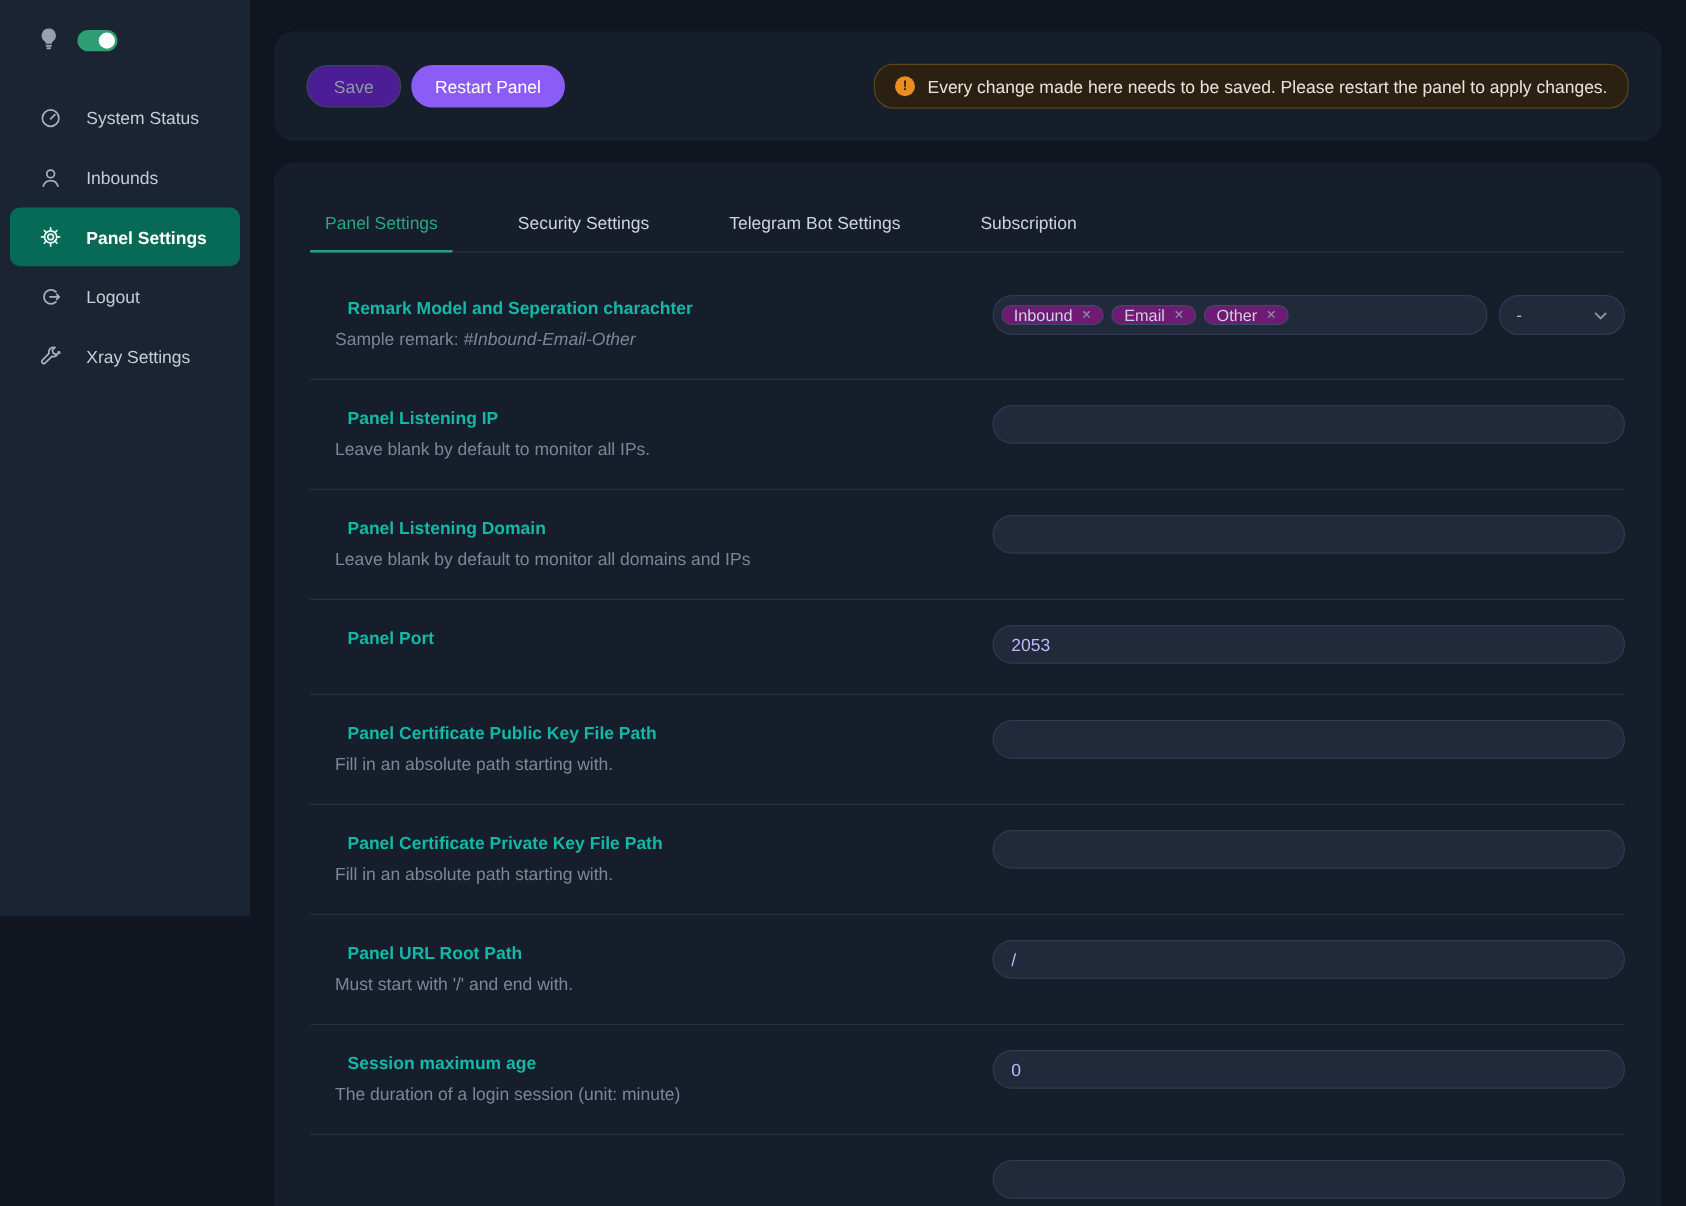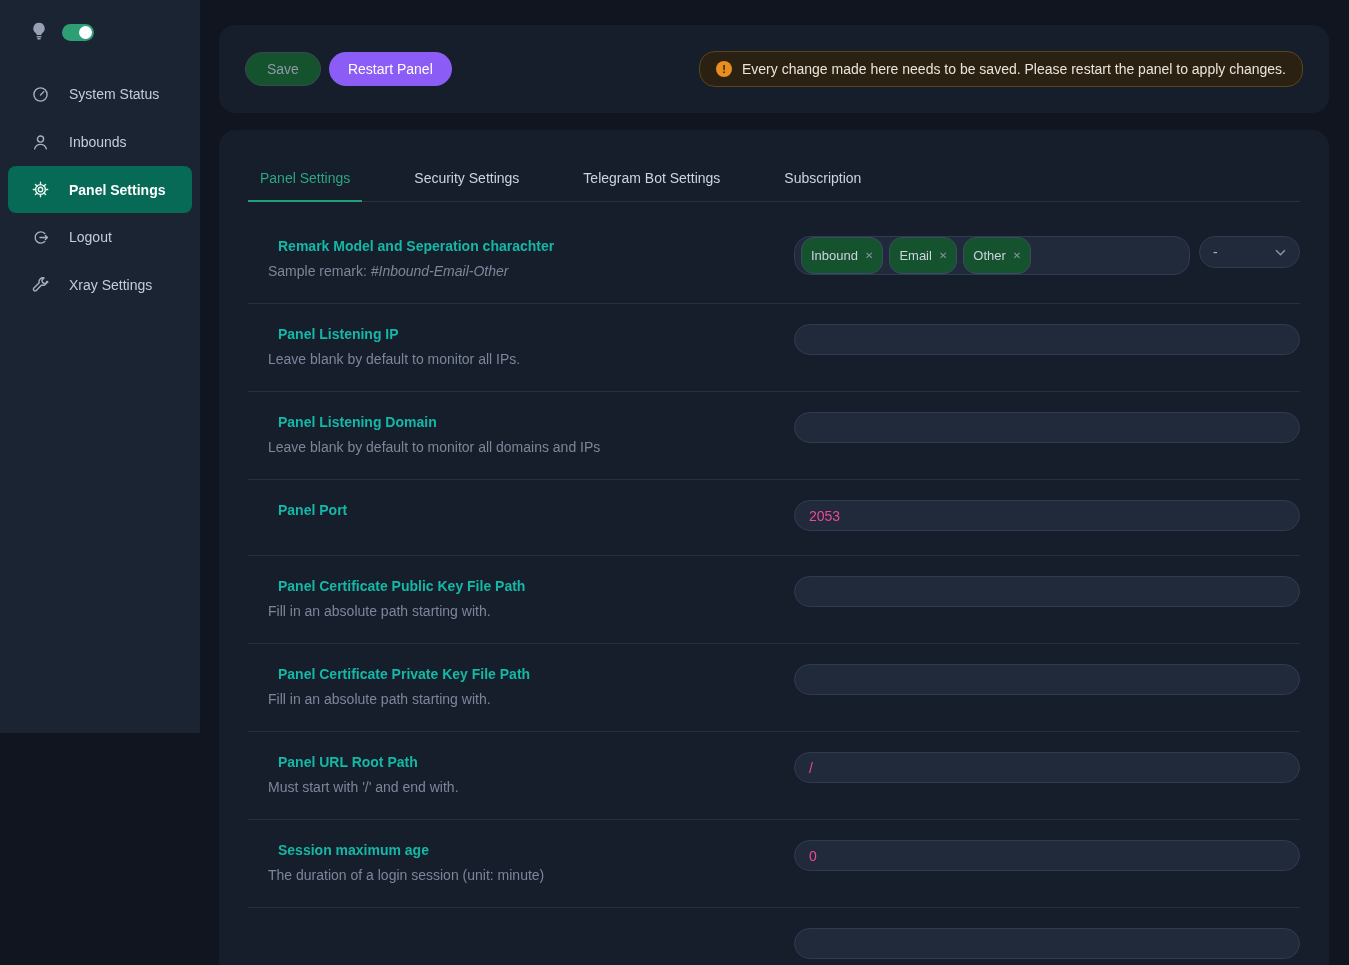--- a/index.html
+++ b/index.html
@@ -36,21 +36,21 @@
   }
   .nav-item.active .nicon { color:#e8f4ef; }
   
   .content { flex:1; padding:25px 20px 0 19px; }
   .card { background:#161d2b; border-radius:16px; }
   .topbar {
     height:88px; display:flex; align-items:center; padding:0 26px; margin-bottom:17px;
   }
   .btn { border:none; border-radius:18px; font-size:14px; font-family:inherit; cursor:pointer; }
   .btn-save {
-    background:#14532d; border:1px solid #3c4557; color:#8e99aa; padding:8px 21px; margin-right:8px;
+    background:#4c1d95; border:1px solid #3c4557; color:#8e99aa; padding:8px 21px; margin-right:8px;
   }
   .btn-restart { background:#8b5cf6; color:#ffffff; padding:9px 19px; }
   .alert {
     margin-left:auto; display:flex; align-items:center; gap:10px;
     background:#2b2113; border:1px solid #5a451c; border-radius:16px;
     padding:9px 16px; color:#e9e4d9;
   }
   .alert-icon {
     width:16px; height:16px; border-radius:50%; background:#e98d1f; color:#2b2113;
     font-size:11px; font-weight:bold; display:flex; align-items:center; justify-content:center; flex:0 0 16px;
@@ -68,29 +68,29 @@
   }
   .form-row.first { padding-top:34px; }
   .form-row.last { border-bottom:none; }
   .row-label { flex:1; padding-left:20px; padding-top:2px; }
   .row-title { font-weight:700; color:#14b8a6;padding-left:10px; }
   .row-sub { margin-top:9px; color:#7b8799; }
   .row-sub .italic { font-style:italic; }
   .row-control { width:506px; flex:0 0 506px; display:flex; gap:9px; }
   .text-input {
     width:100%; height:31px; border-radius:16px; background:#202a3b; border:1px solid #2f3b50;
-    color:#ec4899; padding:0 14px; font-size:14px; font-family:inherit; outline:none;
+    color:#c4b5fd; padding:0 14px; font-size:14px; font-family:inherit; outline:none;
   }
   .tags-input {
     flex:1; min-height:32px; border-radius:16px; background:#202a3b; border:1px solid #2f3b50;
     display:flex; align-items:center; gap:6px; padding:0 6px;
   }
   .tag {
-    display:flex; align-items:center; gap:7px; height:37px; padding:0 9px;
-    background:#14532d; border:1px solid #3d4a63; border-radius:13px; color:#ccd3de; font-size:13px;
+    display:flex; align-items:center; gap:7px; height:16px; padding:0 9px;
+    background:#701a75; border:1px solid #3d4a63; border-radius:13px; color:#ccd3de; font-size:13px;
   }
   .tag .x { color:#8b95a6; font-size:10px; cursor:pointer; }
   .select {
     width:101px; flex:0 0 101px; height:32px; border-radius:16px; background:#202a3b;
     border:1px solid #2f3b50; display:flex; align-items:center; justify-content:space-between;
     padding:0 13px; color:#aab3c0; cursor:pointer;
   }
   .chev { width:11px; height:7px; color:#8b95a6; }
   svg { display:block; }
 </style>

